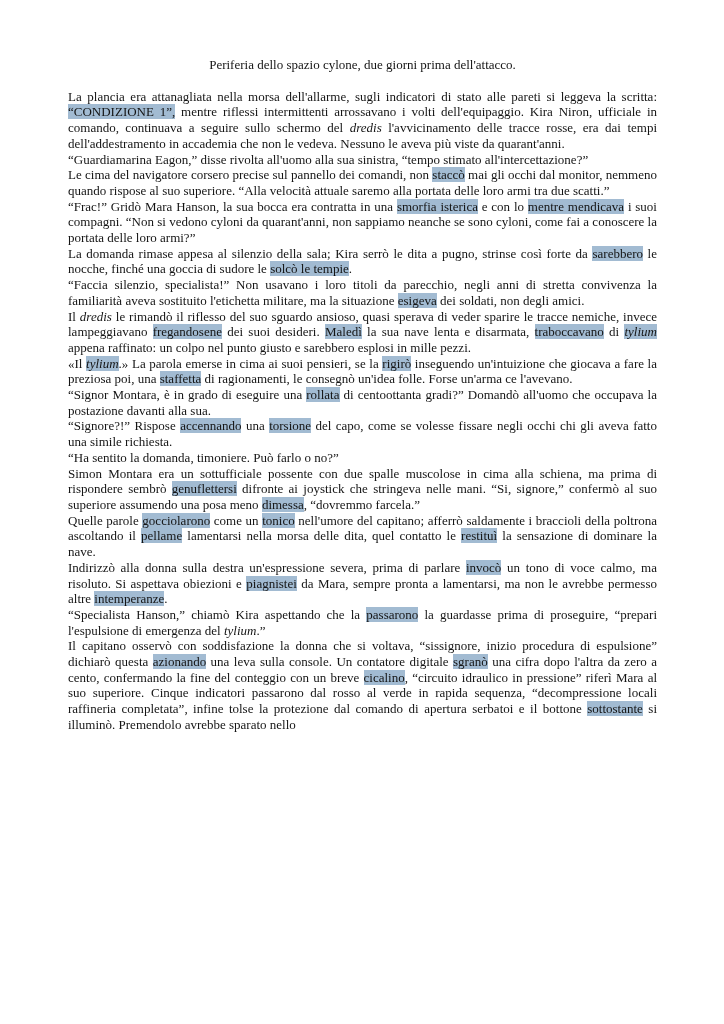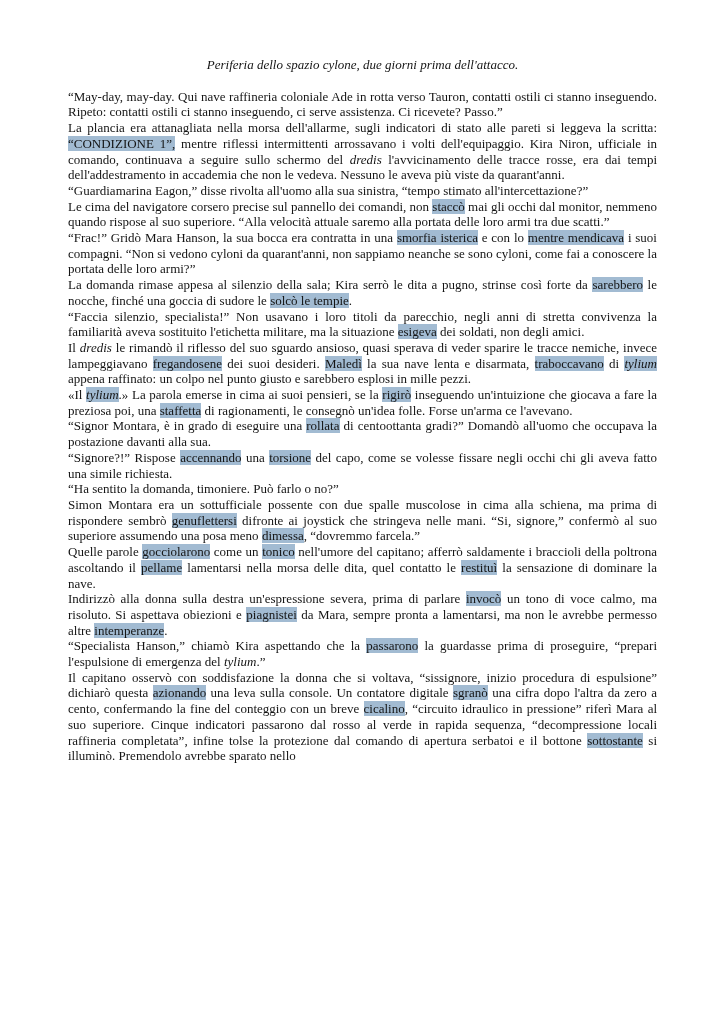--- a/index.html
+++ b/index.html
@@ -19,36 +19,34 @@
     font-size: 13px;
     line-height: 15.7px;
     color: #141414;
     overflow: hidden;
   }
   .title {
     font-size: 13px;
     font-weight: normal;
     text-align: center;
     margin: 0 0 16px 0;
-    font-style: italic;
   }
   .doc-body p {
     margin: 0;
     text-align: justify;
   }
   .italic { font-style: italic; }
   .highlight { background-color: var(--hl, #a2bbd2); }
 </style>
 </head>
 <body>
 
 <div class="page">
   <p class="title">Periferia dello spazio cylone, due giorni prima dell'attacco.</p>
   <div class="doc-body" id="paragraphs">
-      <p><span>“May-day, may-day. Qui nave raffineria coloniale Ade in rotta verso Tauron, contatti ostili ci stanno inseguendo. Ripeto: contatti ostili ci stanno inseguendo, ci serve assistenza. Ci ricevete? Passo.”</span></p>
       <p><span>La plancia era attanagliata nella morsa dell'allarme, sugli indicatori di stato alle pareti si leggeva la scritta: </span><span class="highlight">“CONDIZIONE 1”,</span><span> mentre riflessi intermittenti arrossavano i volti dell'equipaggio. Kira Niron, ufficiale in comando, continuava a seguire sullo schermo del </span><span class="italic">dredis</span><span> l'avvicinamento delle tracce rosse, era dai tempi dell'addestramento in accademia che non le vedeva. Nessuno le aveva più viste da quarant'anni.</span></p>
       <p><span>“Guardiamarina Eagon,” disse rivolta all'uomo alla sua sinistra, “tempo stimato all'intercettazione?”</span></p>
       <p><span>Le cima del navigatore corsero precise sul pannello dei comandi, non </span><span class="highlight">staccò</span><span> mai gli occhi dal monitor, nemmeno quando rispose al suo superiore. “Alla velocità attuale saremo alla portata delle loro armi tra due scatti.”</span></p>
       <p><span>“Frac!” Gridò Mara Hanson, la sua bocca era contratta in una </span><span class="highlight">smorfia isterica</span><span> e con lo </span><span class="highlight">mentre mendicava</span><span> i suoi compagni. “Non si vedono cyloni da quarant'anni, non sappiamo neanche se sono cyloni, come fai a conoscere la portata delle loro armi?”</span></p>
       <p><span>La domanda rimase appesa al silenzio della sala; Kira serrò le dita a pugno, strinse così forte da </span><span class="highlight">sarebbero</span><span> le nocche, finché una goccia di sudore le </span><span class="highlight">solcò le tempie</span><span>.</span></p>
       <p><span>“Faccia silenzio, specialista!” Non usavano i loro titoli da parecchio, negli anni di stretta convivenza la familiarità aveva sostituito l'etichetta militare, ma la situazione </span><span class="highlight">esigeva</span><span> dei soldati, non degli amici.</span></p>
       <p><span>Il </span><span class="italic">dredis</span><span> le rimandò il riflesso del suo sguardo ansioso, quasi sperava di veder sparire le tracce nemiche, invece lampeggiavano </span><span class="highlight">fregandosene</span><span> dei suoi desideri. </span><span class="highlight">Maledì</span><span> la sua nave lenta e disarmata, </span><span class="highlight">traboccavano</span><span> di </span><span class="italic highlight">tylium</span><span> appena raffinato: un colpo nel punto giusto e sarebbero esplosi in mille pezzi.</span></p>
       <p><span>«Il </span><span class="italic highlight">tylium</span><span>.» La parola emerse in cima ai suoi pensieri, se la </span><span class="highlight">rigirò</span><span> inseguendo un'intuizione che giocava a fare la preziosa poi, una </span><span class="highlight">staffetta</span><span> di ragionamenti, le consegnò un'idea folle. Forse un'arma ce l'avevano.</span></p>
       <p><span>“Signor Montara, è in grado di eseguire una </span><span class="highlight">rollata</span><span> di centoottanta gradi?” Domandò all'uomo che occupava la postazione davanti alla sua.</span></p>
       <p><span>“Signore?!” Rispose </span><span class="highlight">accennando</span><span> una </span><span class="highlight">torsione</span><span> del capo, come se volesse fissare negli occhi chi gli aveva fatto una simile richiesta.</span></p>

